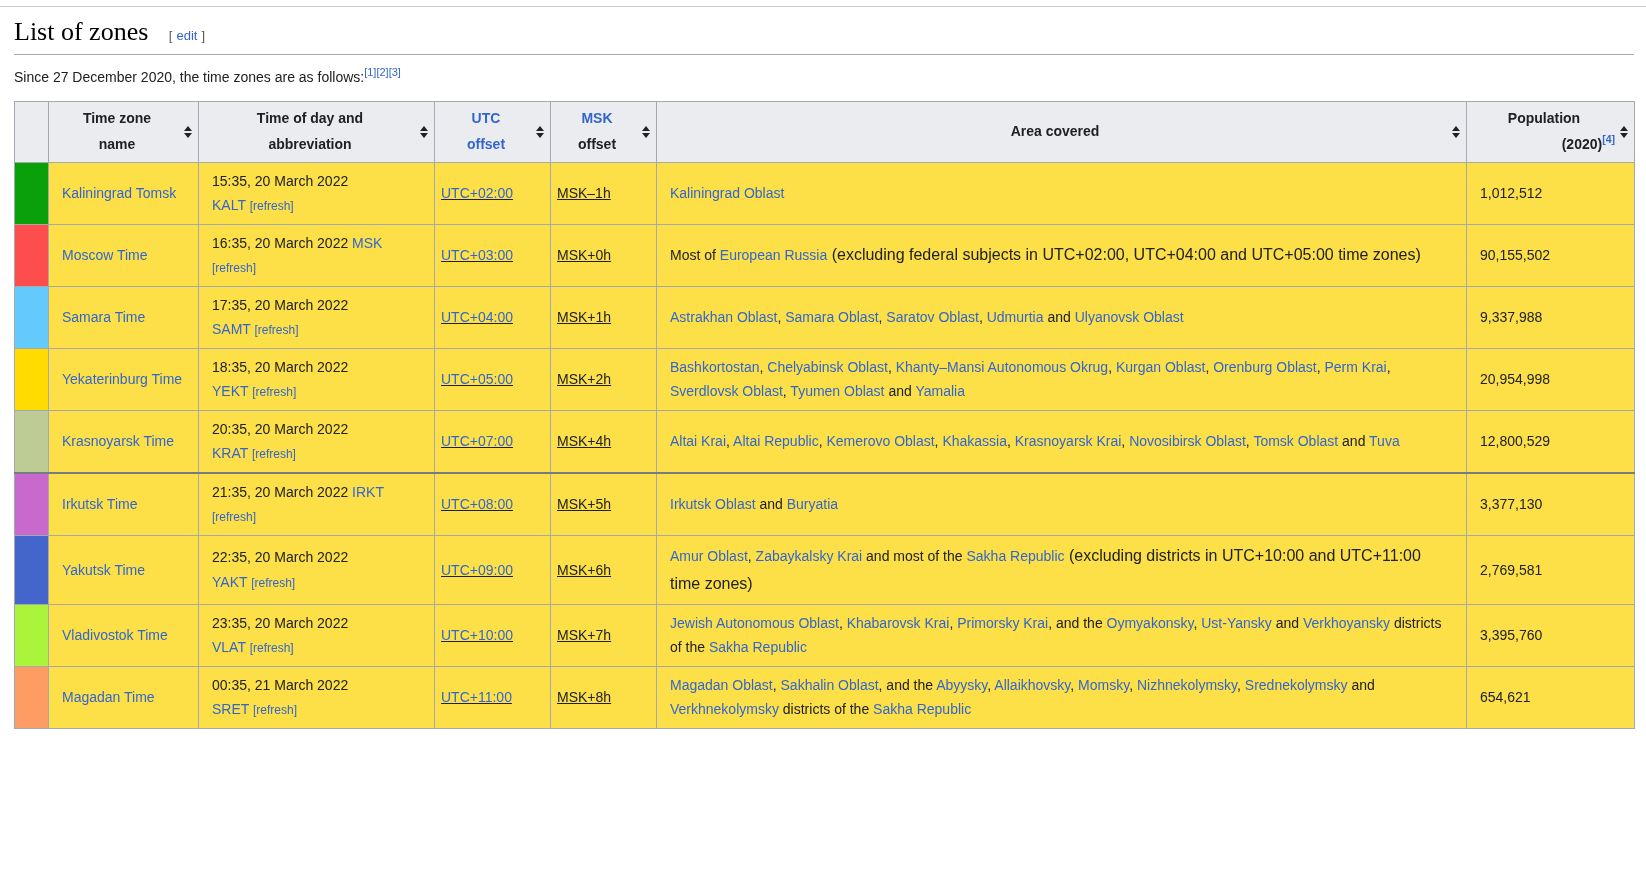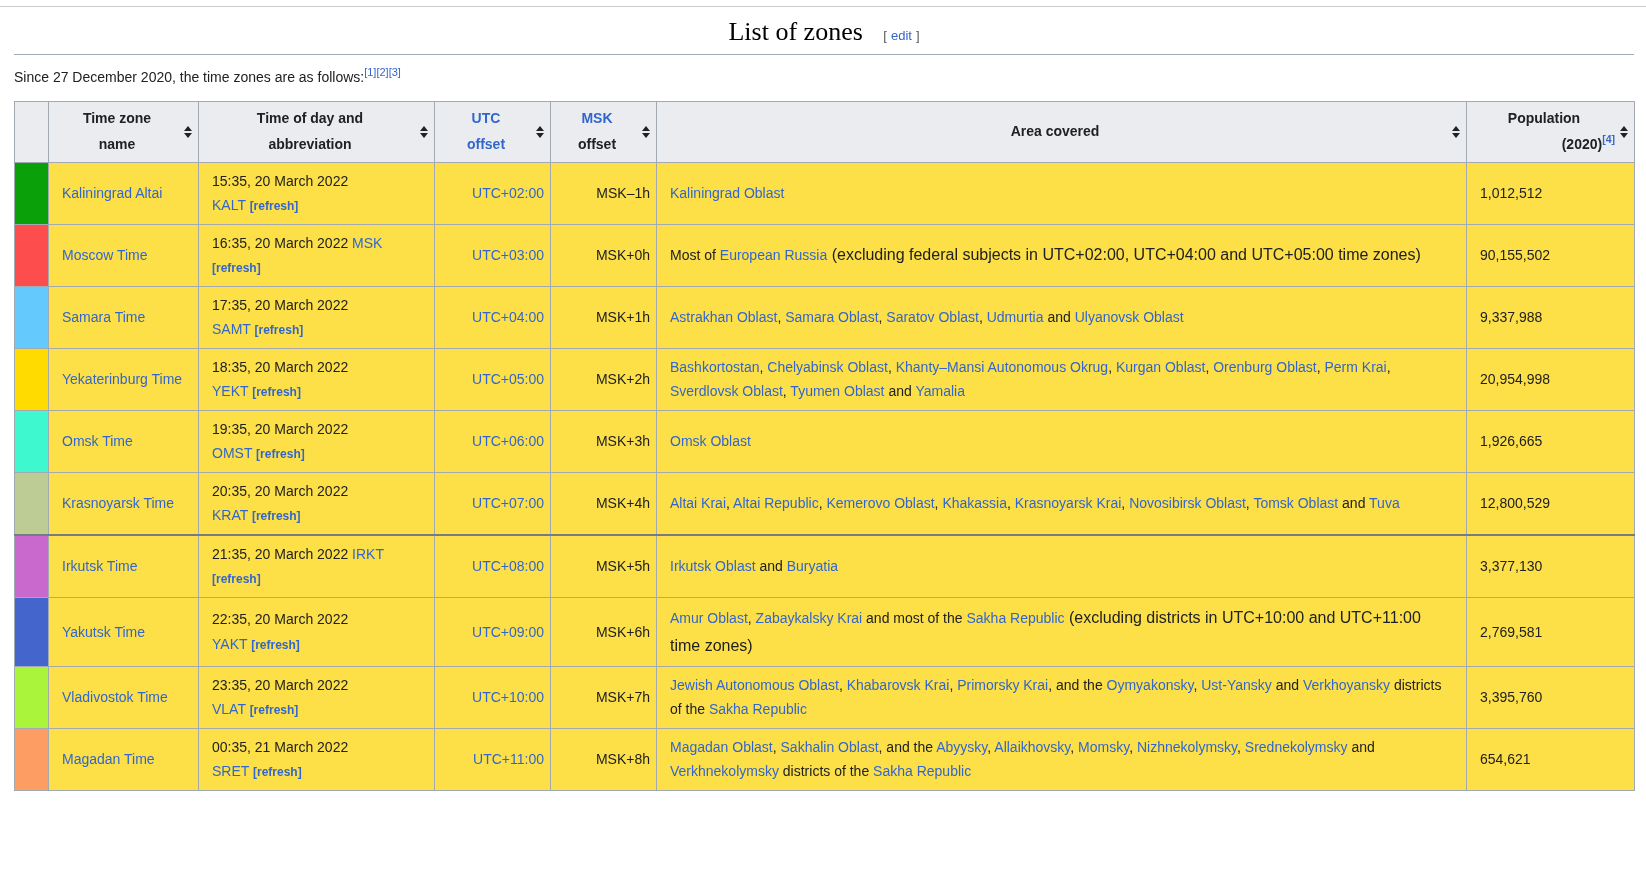--- a/index.html
+++ b/index.html
@@ -11,21 +11,21 @@
   }
   a { color:#3366cc; text-decoration:none; cursor:pointer; }
   .top-rule { border-top:1px solid #c8ccd1; height:0; margin-top:6px; }
   .content { padding:0 14px 30px 14px; width:1646px; }
 
   h2.section-heading {
     font-family:"Liberation Serif","DejaVu Serif",serif;
     font-weight:400; font-size:26px; color:#000;
     margin:8px 0 0 0; padding-bottom:5px;
     border-bottom:1px solid #a2a9b1;
-    width:1620px; line-height:1.3;text-align:center;
+    width:1620px; line-height:1.3;
   }
   .editsection { font-family:"Liberation Sans","DejaVu Sans",sans-serif; font-size:13px; margin-left:14px; white-space:nowrap; }
   .editsection .bracket { color:#54595d; }
   .editsection a { margin:0 4px; }
 
   p.intro { margin:11px 0 0 0; }
   sup.refs { font-size:11px; line-height:0; vertical-align:super;text-align:center; }
   sup.refs a { padding:0; }
 
   table.wikitable {
@@ -48,22 +48,22 @@
   .thl .inline-pair { display:block;text-align:right; }
   .thl .inline-pair * { display:inline; }
 
   .sort-icon { flex:0 0 auto; display:inline-block; margin-left:5px; }
   .sort-icon i { display:block; width:0; height:0;
     border-left:4.5px solid transparent; border-right:4.5px solid transparent; }
   .sort-icon .up   { border-bottom:5.5px solid #202122; margin-bottom:2px; }
   .sort-icon .down { border-top:5.5px solid #202122; }
 
   td.swatch { padding:0; }
-  td.time-cell .refresh { font-size:12px;font-weight:bold; }
-  td.utc-cell, td.msk-cell { text-align:right; padding-left:6px; padding-right:6px; }
+  td.time-cell .refresh { font-size:12px; }
+  td.utc-cell, td.msk-cell { text-align:left; padding-left:6px; padding-right:6px;text-decoration:underline; }
   td.pop-cell { text-align:left; padding-right:9px; }
   td.area-cell .note { font-size:16px; }
   sup.pop-ref { font-size:10.5px; line-height:0; vertical-align:super; }
   sup.pop-ref a { display:inline; }
 
   tr.thick-top td { border-top:2px solid #767c82; }
 </style>
 </head>
 <body>
 
@@ -164,21 +164,21 @@
                 <i class="up"></i>
                 <i class="down"></i>
               </span>
           </div>
         </th>
       </tr>
     </thead>
     <tbody>
         <tr>
           <td class="swatch" style="background: rgb(10, 160, 10);"></td>
-          <td class="name-cell"><a>Kaliningrad Altai</a></td>
+          <td class="name-cell"><a>Kaliningrad Tomsk</a></td>
           <td class="time-cell"><span>15:35, 20 March 2022</span><br><a class="abbr">KALT</a> <a class="refresh">[refresh]</a></td>
           <td class="utc-cell"><a>UTC+02:00</a></td>
           <td class="msk-cell">MSK–1h</td>
           <td class="area-cell"><a>Kaliningrad Oblast</a></td>
           <td class="pop-cell">1,012,512</td>
         </tr>
         <tr>
           <td class="swatch" style="background: rgb(253, 77, 77);"></td>
           <td class="name-cell"><a>Moscow Time</a></td>
           <td class="time-cell"><span>16:35, 20 March 2022</span> <a class="abbr">MSK</a><br><a class="refresh">[refresh]</a></td>
@@ -197,29 +197,20 @@
           <td class="pop-cell">9,337,988</td>
         </tr>
         <tr>
           <td class="swatch" style="background: rgb(255, 219, 0);"></td>
           <td class="name-cell"><a>Yekaterinburg Time</a></td>
           <td class="time-cell"><span>18:35, 20 March 2022</span><br><a class="abbr">YEKT</a> <a class="refresh">[refresh]</a></td>
           <td class="utc-cell"><a>UTC+05:00</a></td>
           <td class="msk-cell">MSK+2h</td>
           <td class="area-cell"><a>Bashkortostan</a><span>, </span><a>Chelyabinsk Oblast</a><span>, </span><a>Khanty–Mansi Autonomous Okrug</a><span>, </span><a>Kurgan Oblast</a><span>, </span><a>Orenburg Oblast</a><span>, </span><a>Perm Krai</a><span>, </span><a>Sverdlovsk Oblast</a><span>, </span><a>Tyumen Oblast</a><span> and </span><a>Yamalia</a></td>
           <td class="pop-cell">20,954,998</td>
-        </tr>
-        <tr>
-          <td class="swatch" style="background: rgb(62, 248, 208);"></td>
-          <td class="name-cell"><a>Omsk Time</a></td>
-          <td class="time-cell"><span>19:35, 20 March 2022</span><br><a class="abbr">OMST</a> <a class="refresh">[refresh]</a></td>
-          <td class="utc-cell"><a>UTC+06:00</a></td>
-          <td class="msk-cell">MSK+3h</td>
-          <td class="area-cell"><a>Omsk Oblast</a></td>
-          <td class="pop-cell">1,926,665</td>
         </tr>
         <tr>
           <td class="swatch" style="background: rgb(189, 203, 148);"></td>
           <td class="name-cell"><a>Krasnoyarsk Time</a></td>
           <td class="time-cell"><span>20:35, 20 March 2022</span><br><a class="abbr">KRAT</a> <a class="refresh">[refresh]</a></td>
           <td class="utc-cell"><a>UTC+07:00</a></td>
           <td class="msk-cell">MSK+4h</td>
           <td class="area-cell"><a>Altai Krai</a><span>, </span><a>Altai Republic</a><span>, </span><a>Kemerovo Oblast</a><span>, </span><a>Khakassia</a><span>, </span><a>Krasnoyarsk Krai</a><span>, </span><a>Novosibirsk Oblast</a><span>, </span><a>Tomsk Oblast</a><span> and </span><a>Tuva</a></td>
           <td class="pop-cell">12,800,529</td>
         </tr>

